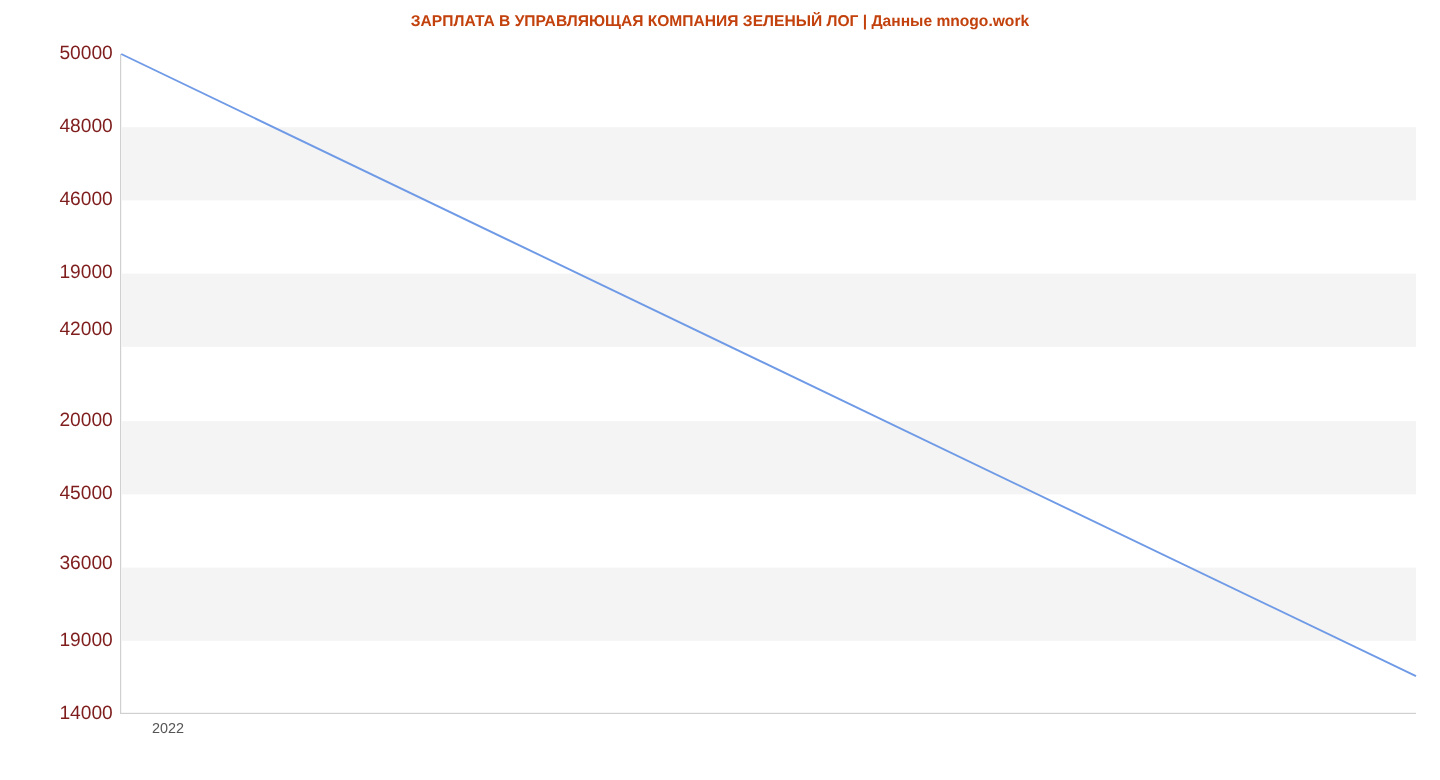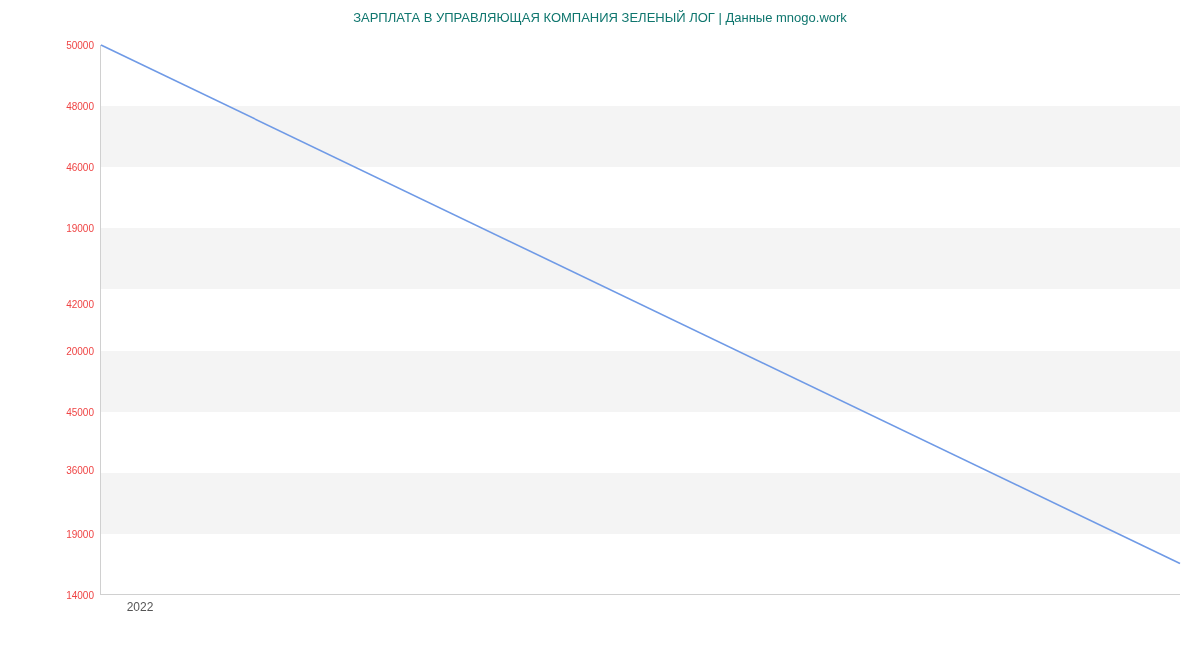--- a/index.html
+++ b/index.html
@@ -16,22 +16,22 @@
     width: 1200px;
     height: 650px;
   }
   .title {
     position: absolute;
     top: 10px;
     left: 0;
     right: 0;
     text-align: center;
     font-size: 13px;
-    font-weight: 400;
-    color: #0f766e;
+    font-weight: 700;
+    color: #c2410c;
   }
   .plot-area {
     position: absolute;
     left: 100px;
     top: 45px;
     width: 1080px;
     height: 550px;
     border-left: 1px solid #d0d0d0;
     border-bottom: 1px solid #d0d0d0;
     box-sizing: border-box;
@@ -39,22 +39,22 @@
   }
   .band {
     position: absolute;
     left: 0;
     width: 100%;
     background: #f4f4f4;
   }
   .y-tick-label {
     position: absolute;
     right: 1106px; 
-    font-size: 10px;
-    color: #ef4444;
+    font-size: 16px;
+    color: #7f1d1d;
     transform: translateY(-50%);
     text-align: right;
     width: 90px;
   }
   .x-tick-label {
     position: absolute;
     top: 600px;
     font-size: 12px;
     color: #555;
     transform: translateX(-50%);
@@ -79,21 +79,21 @@
 
 <div class="chart-wrap">
 
   <div class="title">ЗАРПЛАТА В  УПРАВЛЯЮЩАЯ КОМПАНИЯ ЗЕЛЕНЫЙ ЛОГ | Данные mnogo.work</div>
 
   <div class="y-tick-label" style="top:595px">14000</div>
   <div class="y-tick-label" style="top:533.9px">19000</div>
   <div class="y-tick-label" style="top:470px">36000</div>
   <div class="y-tick-label" style="top:411.7px">45000</div>
   <div class="y-tick-label" style="top:350.6px">20000</div>
-  <div class="y-tick-label" style="top:304px">42000</div>
+  <div class="y-tick-label" style="top:275px">42000</div>
   <div class="y-tick-label" style="top:228.3px">19000</div>
   <div class="y-tick-label" style="top:167.2px">46000</div>
   <div class="y-tick-label" style="top:106.1px">48000</div>
   <div class="y-tick-label" style="top:45px">50000</div>
 
   <div class="x-tick-label" style="left:100px">2022</div>
   <div class="x-tick-label" style="left:1180px">2024</div>
 
   <div class="plot-area">
 

